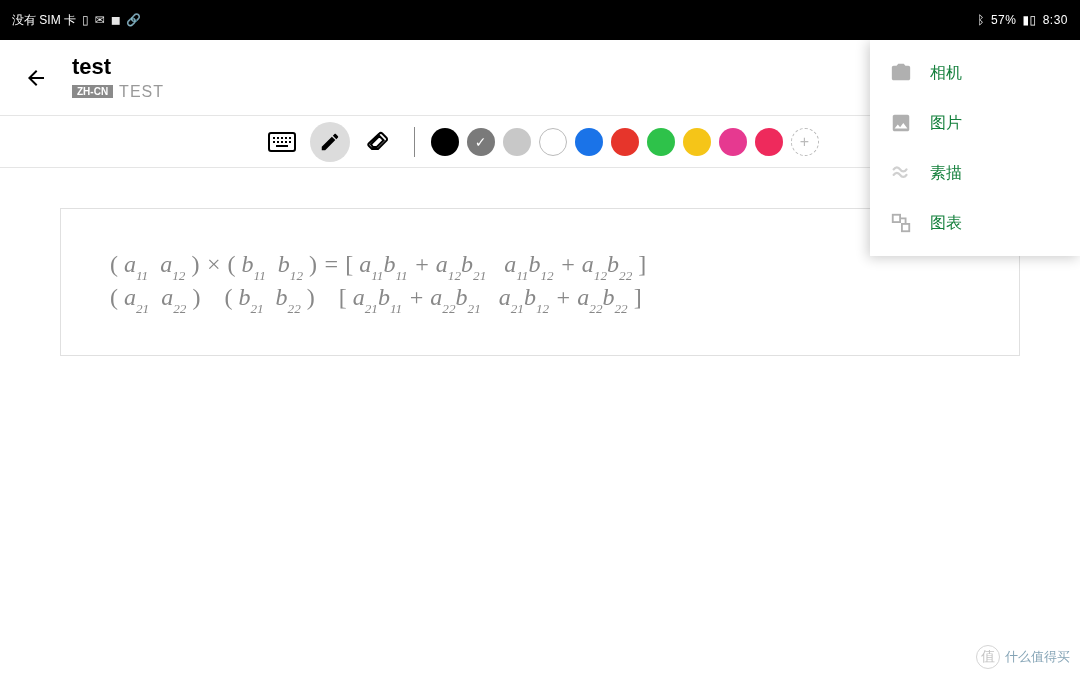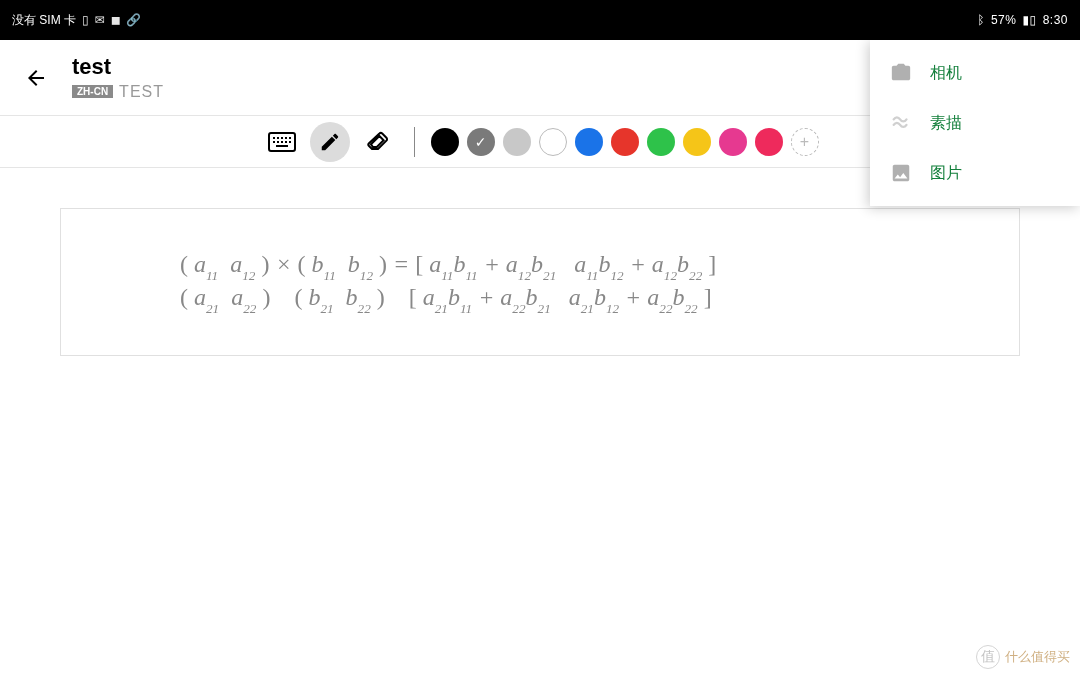--- a/index.html
+++ b/index.html
@@ -117,21 +117,21 @@
 }
 
 
 .canvas {
   padding: 40px 60px;
   background: #fff;
   height: 520px;
 }
 .math-box {
   border: 1px solid #e0e0e0;
-  padding: 40px 119px;
+  padding: 40px 49px;
   margin-bottom: 100px;
 }
 .math-content {
   font-family: "Times New Roman", Georgia, serif;
   font-style: italic;
   color: #888;
   font-size: 24px;
   line-height: 1.3;
   white-space: nowrap;
 }
@@ -171,21 +171,21 @@
   opacity: 0.5;
 }
 .wm-badge {
   width: 24px; height: 24px;
   border-radius: 50%;
   border: 1px solid #aaa;
   display: flex; align-items: center; justify-content: center;
   font-size: 14px;
   color: #888;
 }
-.wm-text { font-size: 13px; color: #a16207; }
+.wm-text { font-size: 13px; color: #0c4a6e; }
 
 sub { font-size: 0.55em; position: relative; bottom: -0.15em; }
 sup { font-size: 0.55em; position: relative; top: -0.5em; }
 .upright { font-style: normal; }
 </style>
 </head>
 <body>
 
 <div class="status-bar">
   <div class="status-left">
@@ -279,31 +279,41 @@
       <span class="menu-icon">
         <svg width="22" height="22" viewBox="0 0 24 24">
           <path d="M12 15.2c1.77 0 3.2-1.43 3.2-3.2s-1.43-3.2-3.2-3.2-3.2 1.43-3.2 3.2 1.43 3.2 3.2 3.2zM9 2L7.17 4H4c-1.1 0-2 .9-2 2v12c0 1.1.9 2 2 2h16c1.1 0 2-.9 2-2V6c0-1.1-.9-2-2-2h-3.17L15 2H9z" fill="#b0b0b0"></path>
         </svg>
       </span>
       <span>相机</span>
     </div>
     <div class="menu-item">
       <span class="menu-icon">
         <svg width="22" height="22" viewBox="0 0 24 24">
-          <path d="M4 14c2-3 5-3 7 0s5 3 7 0M4 8c2-3 5-3 7 0s5 3 7 0" fill="none" stroke="#d0d0d0" stroke-width="2.5" stroke-linecap="round"></path>
+          <path d="M21 19V5c0-1.1-.9-2-2-2H5c-1.1 0-2 .9-2 2v14c0 1.1.9 2 2 2h14c1.1 0 2-.9 2-2zM8.5 13.5l2.5 3.01L14.5 12l4.5 6H5l3.5-4.5z" fill="#b0b0b0"></path>
         </svg>
       </span>
-      <span>素描</span>
+      <span>图片</span>
     </div>
     <div class="menu-item">
       <span class="menu-icon">
         <svg width="22" height="22" viewBox="0 0 24 24">
-          <path d="M21 19V5c0-1.1-.9-2-2-2H5c-1.1 0-2 .9-2 2v14c0 1.1.9 2 2 2h14c1.1 0 2-.9 2-2zM8.5 13.5l2.5 3.01L14.5 12l4.5 6H5l3.5-4.5z" fill="#b0b0b0"></path>
+          <path d="M4 14c2-3 5-3 7 0s5 3 7 0M4 8c2-3 5-3 7 0s5 3 7 0" fill="none" stroke="#d0d0d0" stroke-width="2.5" stroke-linecap="round"></path>
         </svg>
       </span>
-      <span>图片</span>
+      <span>素描</span>
+    </div>
+    <div class="menu-item">
+      <span class="menu-icon">
+        <svg width="22" height="22" viewBox="0 0 24 24">
+          <rect x="3" y="3" width="8" height="8" fill="none" stroke="#b0b0b0" stroke-width="2"></rect>
+          <rect x="13" y="13" width="8" height="8" fill="none" stroke="#b0b0b0" stroke-width="2"></rect>
+          <path d="M11 7h6v6" fill="none" stroke="#b0b0b0" stroke-width="2"></path>
+        </svg>
+      </span>
+      <span>图表</span>
     </div>
   </div>
 
 <div class="watermark">
   <div class="wm-badge">值</div>
   <div class="wm-text">什么值得买</div>
 </div>
 
 </body></html>

